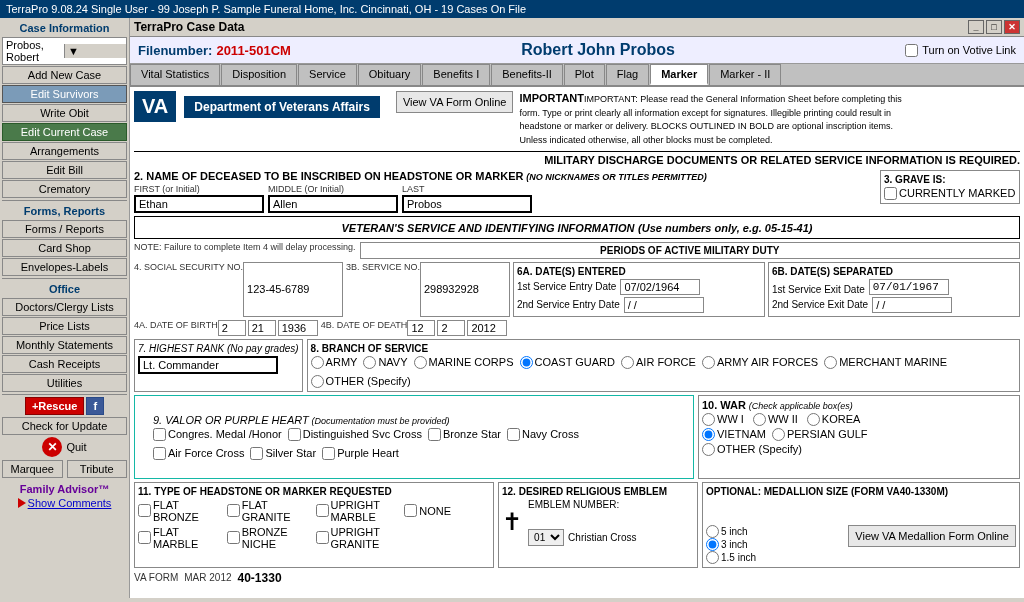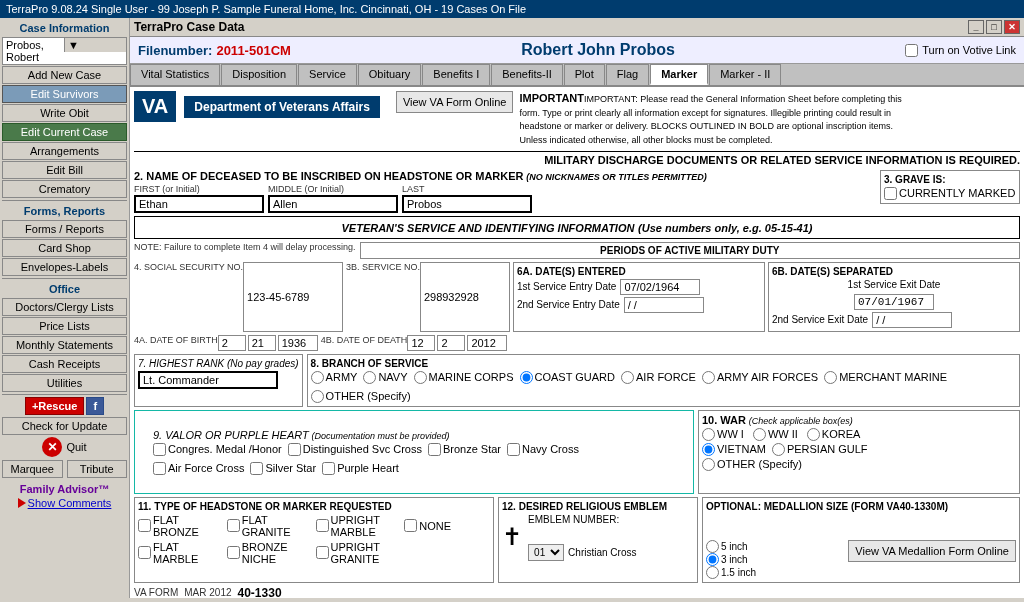--- a/index.html
+++ b/index.html
@@ -11,21 +11,21 @@
     
     #outer { display: flex; height: 580px; }
 
     
     #sidebar { width: 130px; background: #d4d0c8; border-right: 1px solid #999; padding: 2px; flex-shrink: 0; }
     .sidebar-section-title { color: #003c6e; font-weight: bold; text-align: center; padding: 2px 0; font-size: 11px; }
     .sidebar-btn { display: block; width: 100%; background: #d4d0c8; border: 1px solid #888; padding: 2px 4px; margin: 1px 0; text-align: center; cursor: pointer; font-size: 11px; color: black; }
     .sidebar-btn.active { background: #7b9bb8; color: white; border-color: #555; }
     .sidebar-btn.green { background: #4a7a4a; color: white; border-color: #2a5a2a; }
     .sidebar-divider { border-top: 1px solid #888; margin: 2px 0; }
-    .sidebar-dropdown { display: flex; align-items: flex-start; background: white; border: 1px solid #888; margin: 1px 0; }
+    .sidebar-dropdown { display: flex; align-items: center; background: white; border: 1px solid #888; margin: 1px 0; }
     .sidebar-dropdown span { flex: 1; padding: 1px 3px; font-size: 11px; }
     .sidebar-dropdown .arrow { background: #d4d0c8; border-left: 1px solid #888; padding: 1px 3px; cursor: pointer; }
     .sidebar-link { color: #0000cc; text-decoration: underline; cursor: pointer; display: block; text-align: center; padding: 1px 0; font-size: 10px; }
     .rescue-row { display: flex; gap: 2px; margin: 2px 0; justify-content: center; }
     .rescue-btn { background: #cc0000; color: white; border: 1px solid #880000; padding: 2px 6px; font-size: 11px; font-weight: bold; cursor: pointer; }
     .fb-btn { background: #3b5998; color: white; border: 1px solid #2a4a88; padding: 2px 6px; font-size: 11px; font-weight: bold; cursor: pointer; }
     .quit-btn { display: flex; align-items: center; justify-content: center; gap: 4px; cursor: pointer; margin: 2px 0; }
     .quit-icon { width: 20px; height: 20px; background: #cc0000; border-radius: 50%; display: inline-flex; align-items: center; justify-content: center; color: white; font-weight: bold; font-size: 12px; }
     .family-advisor { color: #660099; font-weight: bold; text-align: center; font-size: 11px; padding: 2px 0; }
     .show-comments { color: #0000cc; text-decoration: underline; cursor: pointer; display: flex; align-items: center; justify-content: center; gap: 2px; }
@@ -268,21 +268,21 @@
             <span style="font-size:10px;">1st Service Entry Date</span>
             <input type="text" class="field-input" style="width: 80px;" value="07/02/1964">
           </div>
           <div style="display:flex;align-items:center;gap:4px;">
             <span style="font-size:10px;">2nd Service Entry Date</span>
             <input type="text" class="field-input" style="width: 80px;" value="/ /">
           </div>
         </div>
         <div style="border:1px solid #888;padding:3px;flex:1;">
           <div style="font-size:10px;font-weight:bold;margin-bottom:2px;">6B. DATE(S) SEPARATED</div>
-          <div style="display:flex;align-items:center;gap:4px;margin-bottom:2px;flex-direction:column;">
+          <div style="display:flex;align-items:flex-end;gap:4px;margin-bottom:2px;">
             <span style="font-size:10px;">1st Service Exit Date</span>
             <input type="text" class="field-input" style="width: 80px; font-family: Liberation Mono, monospace;" value="07/01/1967">
           </div>
           <div style="display:flex;align-items:center;gap:4px;">
             <span style="font-size:10px;">2nd Service Exit Date</span>
             <input type="text" class="field-input" style="width: 80px;" value="/ /">
           </div>
         </div>
       </div>
 

